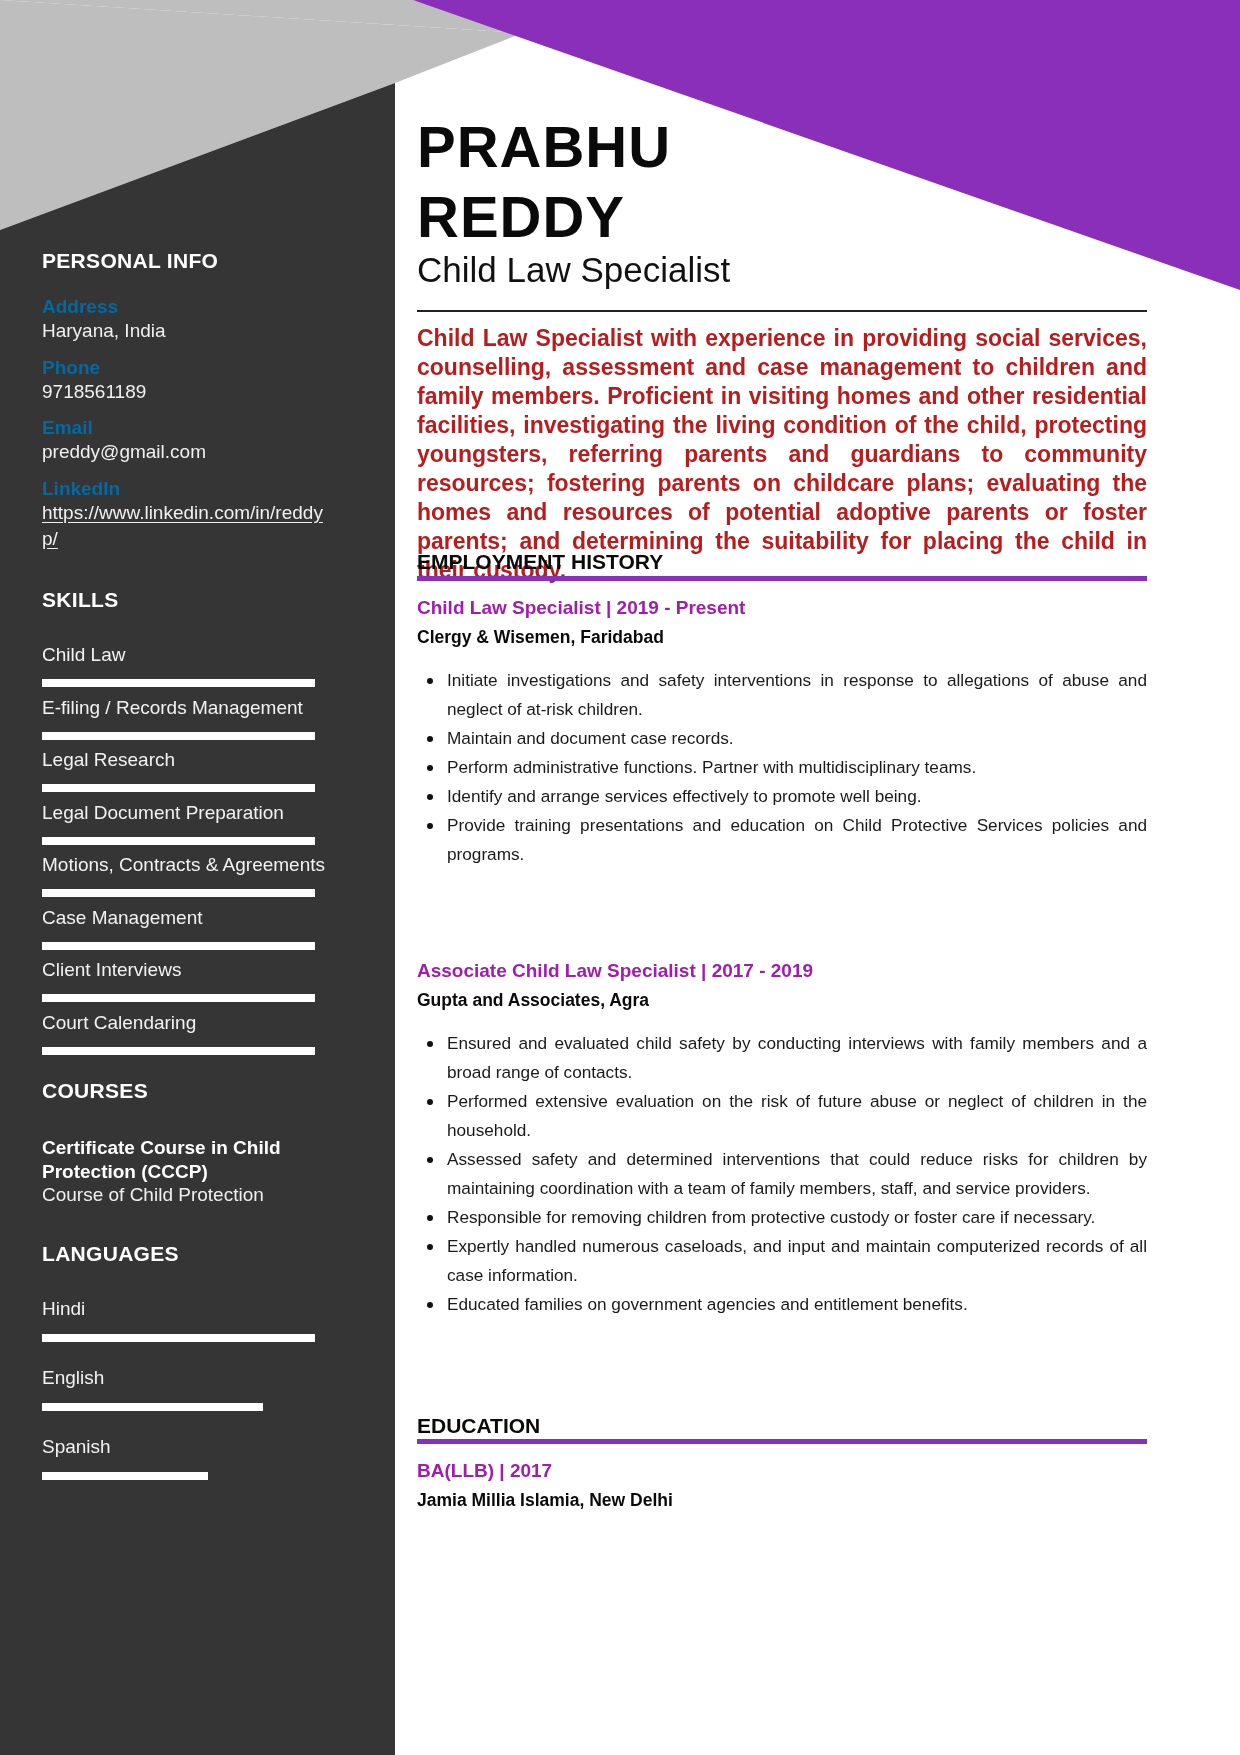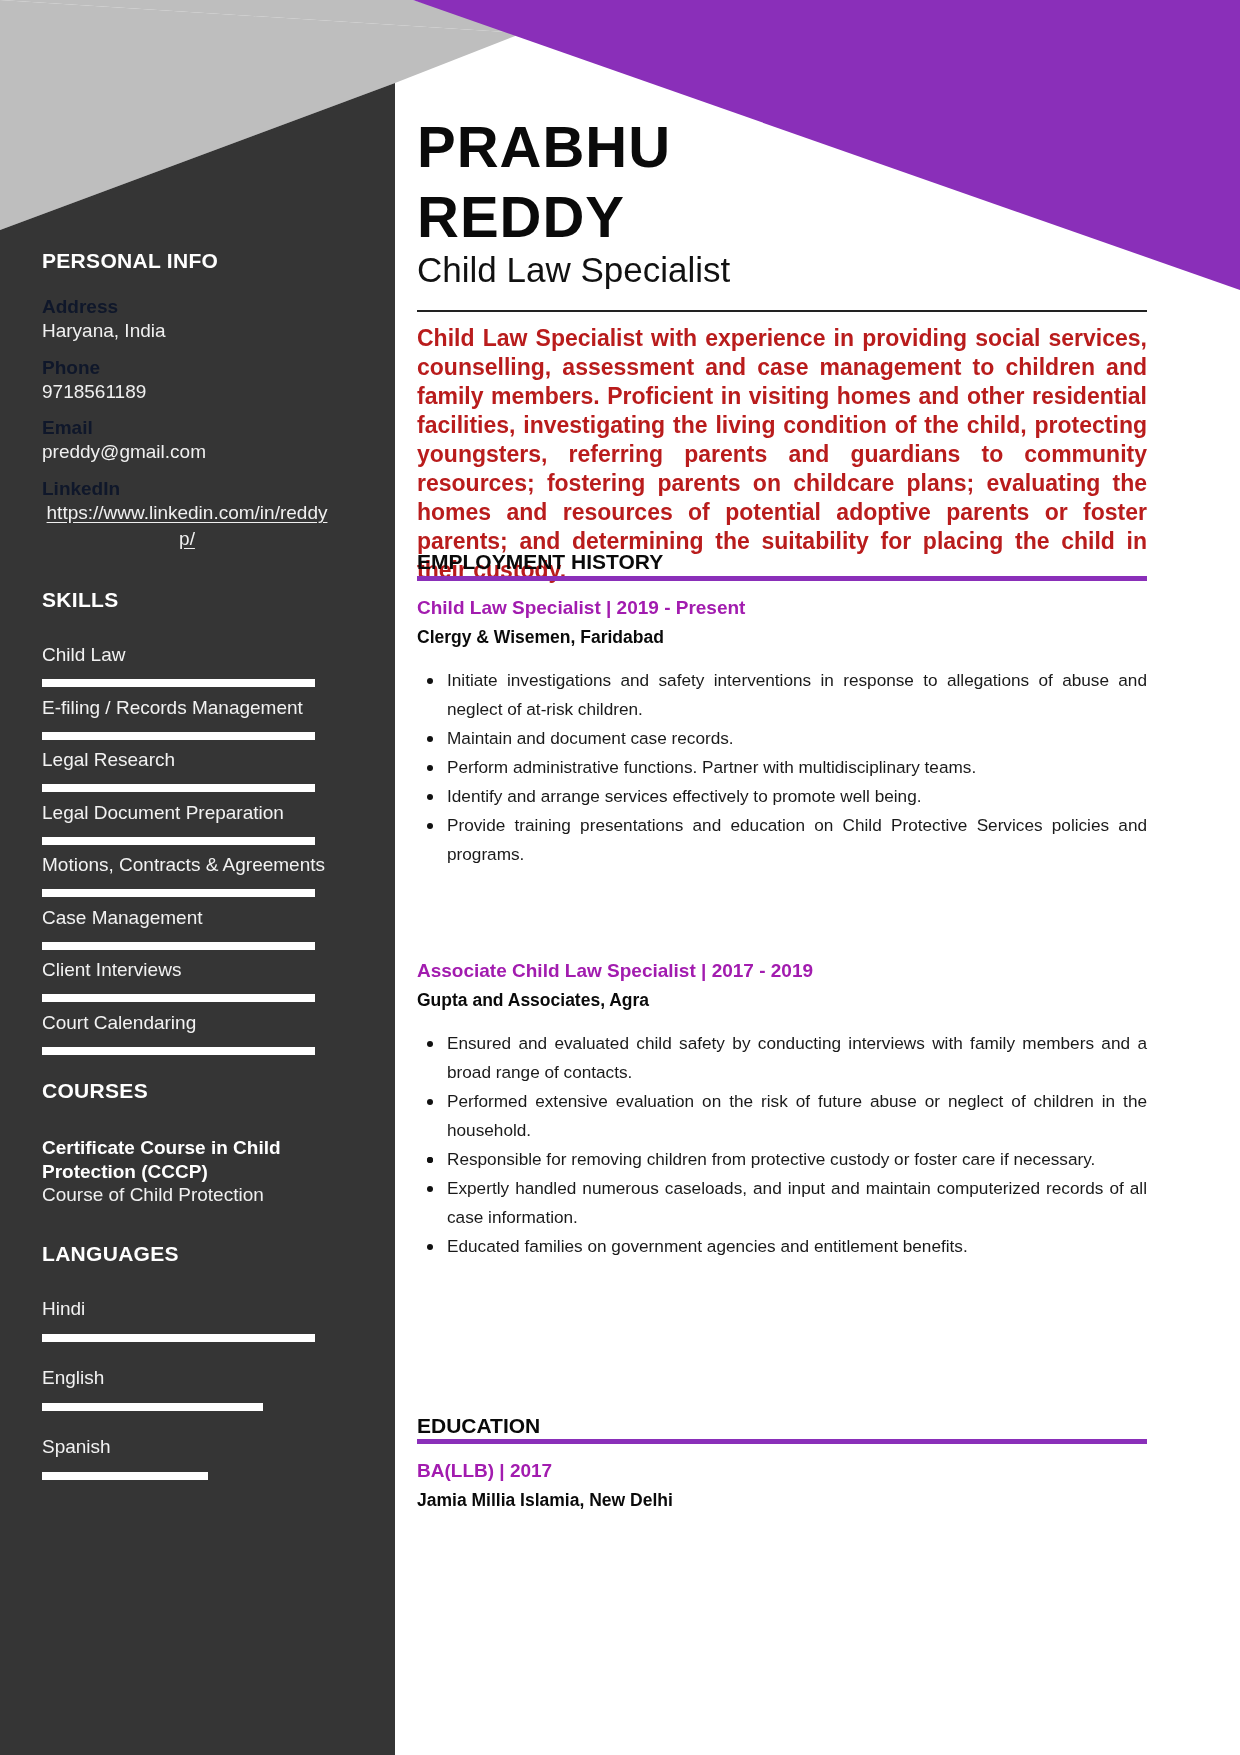--- a/index.html
+++ b/index.html
@@ -3,23 +3,23 @@
 <meta charset="utf-8">
 <style>
   * { margin: 0; padding: 0; box-sizing: border-box; }
   html, body { width: 1240px; height: 1755px; background: #ffffff; overflow: hidden; }
   body { position: relative; font-family: "Liberation Sans", "DejaVu Sans", sans-serif; color: #111; }
 
   .bg-shapes { position: absolute; left: 0; top: 0; width: 1240px; height: 1755px; z-index: 0; }
 
   .sidebar { position: absolute; left: 0; top: 0; width: 395px; height: 1755px; z-index: 1; color: #ffffff; }
   .side-section-title { position: absolute; left: 42px; font-size: 21px; font-weight: bold; letter-spacing: 0.3px; color: #ffffff; }
-  .info-label { position: absolute; left: 42px; font-size: 19px; font-weight: bold; color: #0f172a; }
+  .info-label { position: absolute; left: 42px; font-size: 19px; font-weight: bold; color: #0369a1; }
   .info-value { position: absolute; left: 42px; font-size: 19px; color: #f0f0f0; }
-  .info-link { position: absolute; left: 42px; width: 300px; font-size: 19px; line-height: 26px; color: #f0f0f0; text-decoration: underline; text-underline-offset: 3px; word-break: break-all; text-align: center; }
+  .info-link { position: absolute; left: 42px; width: 300px; font-size: 19px; line-height: 26px; color: #f0f0f0; text-decoration: underline; text-underline-offset: 3px; word-break: break-all; }
   .skill-label { position: absolute; left: 42px; font-size: 19px; color: #f2f2f2; white-space: nowrap; }
   .skill-bar { position: absolute; left: 42px; height: 8px; background: #ffffff; }
   .course-title { position: absolute; left: 42px; width: 300px; font-size: 19px; font-weight: bold; line-height: 24px; color: #ffffff; }
   .course-org { position: absolute; left: 42px; font-size: 19px; color: #f0f0f0; }
 
   .main { position: absolute; left: 417px; top: 0; width: 730px; height: 1755px; z-index: 2; }
   .name-line { position: absolute; left: 0; font-size: 58px; font-weight: bold; color: #0a0a0a; letter-spacing: 1px; line-height: 70px; }
   .job-title { position: absolute; left: 0; top: 250px; font-size: 35px; color: #111; }
   .title-rule { position: absolute; left: 0; top: 310px; width: 730px; height: 2px; background: #222; }
   .summary { position: absolute; left: 0; top: 324px; width: 730px; font-size: 23px; line-height: 29px; text-align: justify; color: #b91c1c; font-weight: bold; }
@@ -118,21 +118,21 @@
     <li><span class="dot"></span><span>Perform administrative functions. Partner with multidisciplinary teams.</span></li>
     <li><span class="dot"></span><span>Identify and arrange services effectively to promote well being.</span></li>
     <li><span class="dot"></span><span>Provide training presentations and education on Child Protective Services policies and programs.</span></li>
   </ul>
 
   <div class="job-head" style="top:960px">Associate Child Law Specialist | 2017 - 2019</div>
   <div class="job-company" style="top:990px">Gupta and Associates, Agra</div>
   <ul class="bullets" style="top:1029px">
     <li><span class="dot"></span><span>Ensured and evaluated child safety by conducting interviews with family members and a broad range of contacts.</span></li>
     <li><span class="dot"></span><span>Performed extensive evaluation on the risk of future abuse or neglect of children in the household.</span></li>
-    <li><span class="dot"></span></li>
+    <li><span class="dot"></span><span>Assessed safety and determined interventions that could reduce risks for children by maintaining coordination with a team of family members, staff, and service providers.</span></li>
     <li><span class="dot"></span><span>Responsible for removing children from protective custody or foster care if necessary.</span></li>
     <li><span class="dot"></span><span>Expertly handled numerous caseloads, and input and maintain computerized records of all case information.</span></li>
     <li><span class="dot"></span><span>Educated families on government agencies and entitlement benefits.</span></li>
   </ul>
 
   <div class="section-head" style="top:1414px">EDUCATION</div>
   <div class="section-rule" style="top:1439px"></div>
   <div class="job-head" style="top:1460px">BA(LLB) | 2017</div>
   <div class="job-company" style="top:1490px">Jamia Millia Islamia, New Delhi</div>
 </main>

